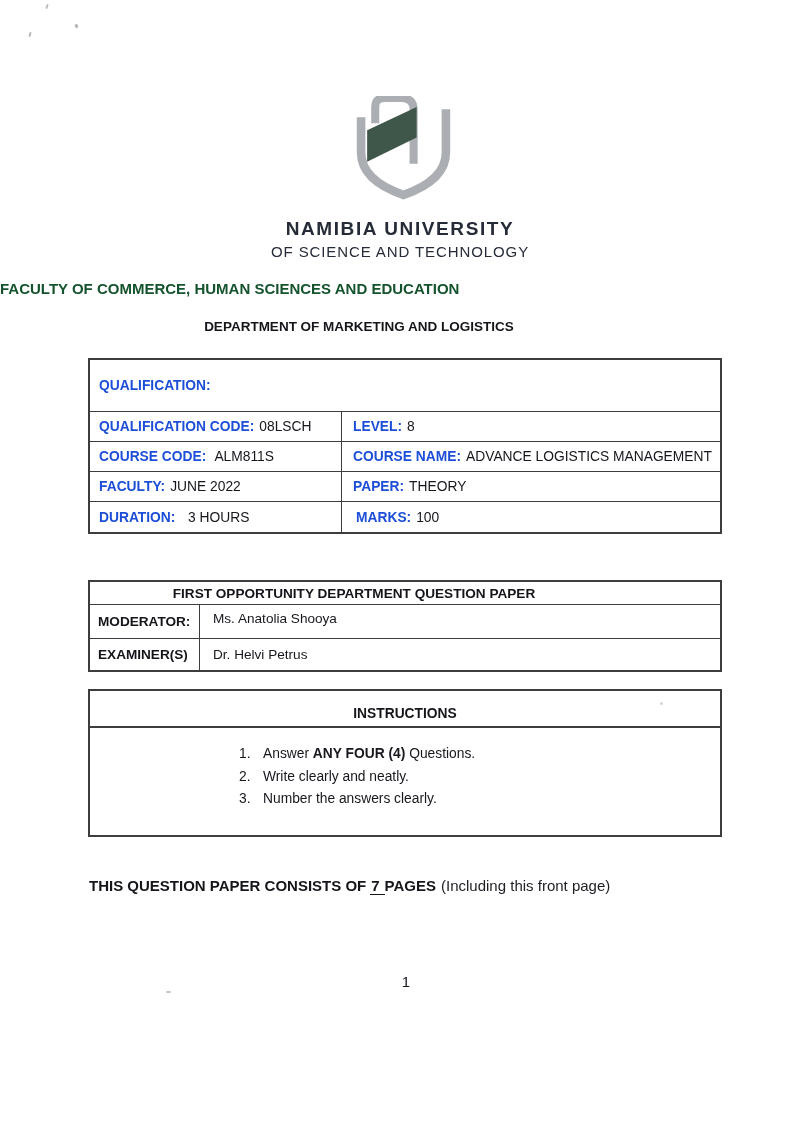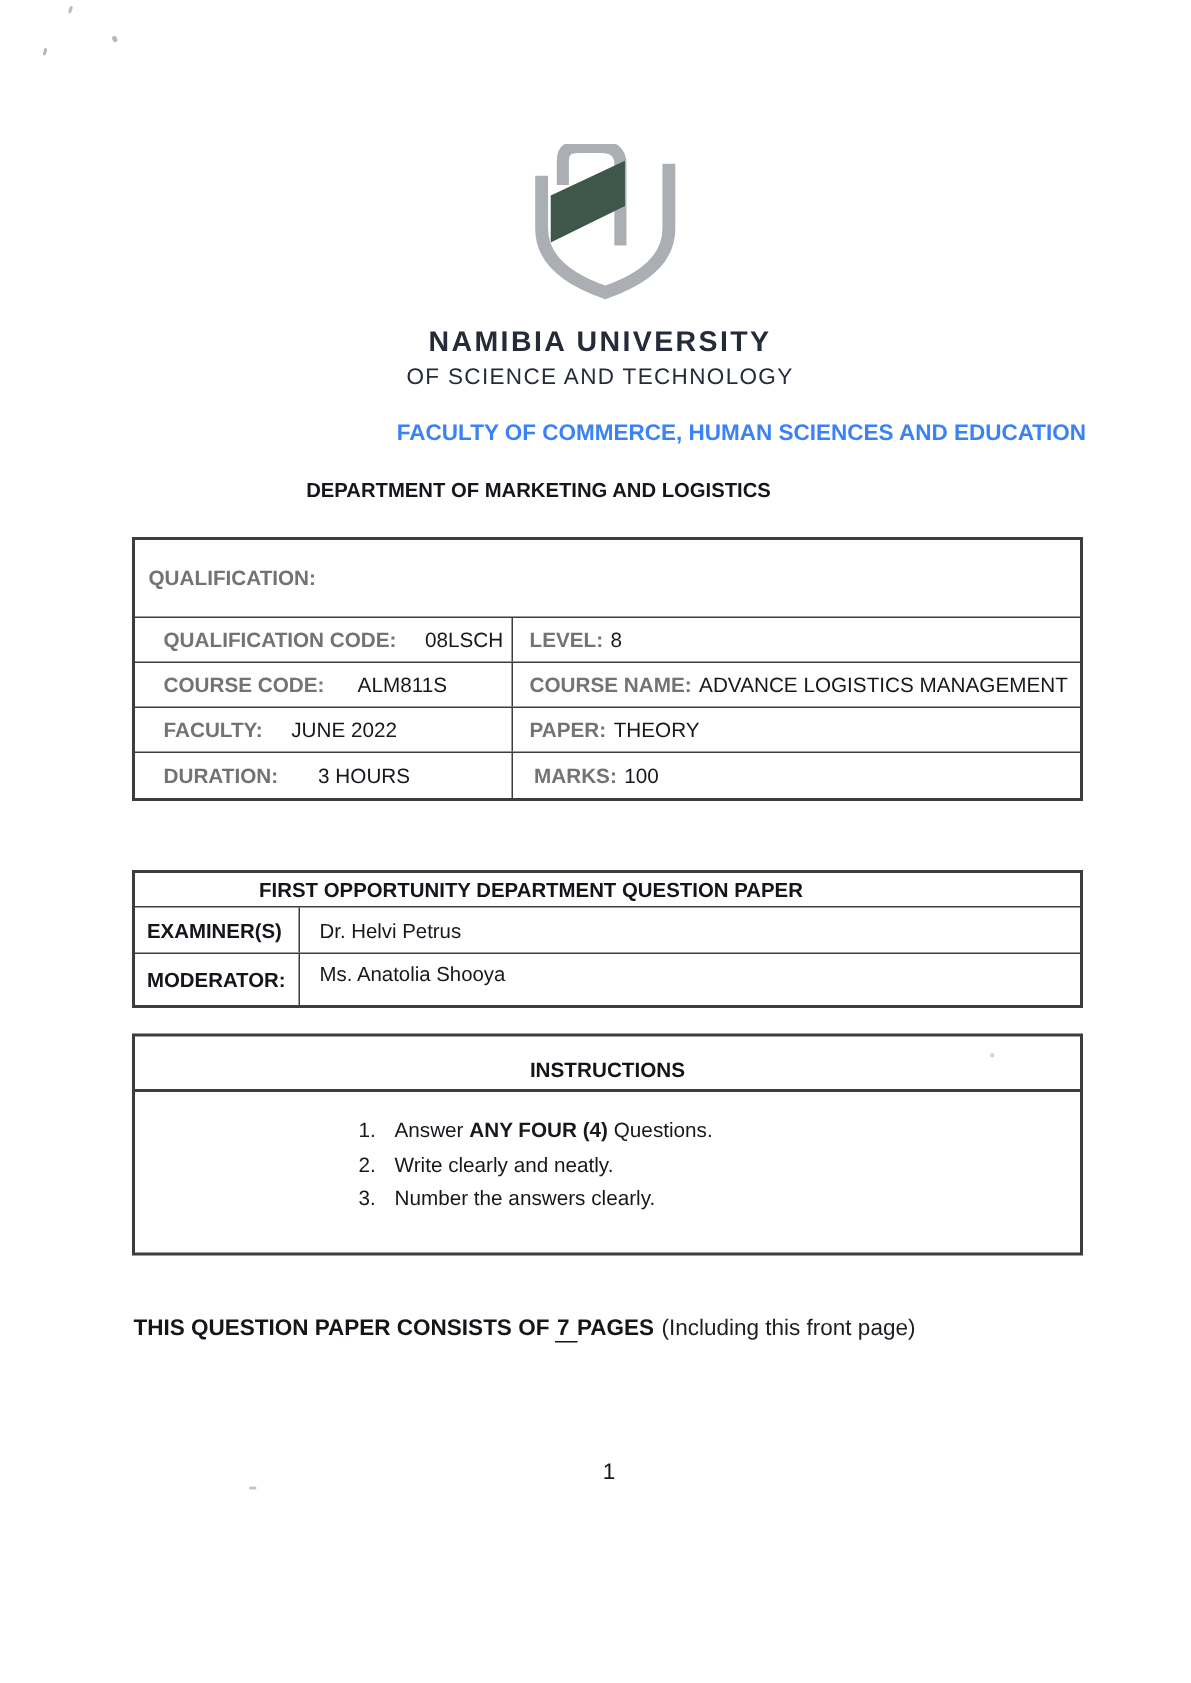--- a/index.html
+++ b/index.html
@@ -15,43 +15,43 @@
   .wordmark{
     position:absolute;left:0;top:218px;width:800px;text-align:center;
     font-weight:700;font-size:19px;letter-spacing:1.6px;color:#262b38;
   }
   .wordmark-sub{
     position:absolute;left:0;top:243px;width:800px;text-align:center;
     font-weight:400;font-size:15px;letter-spacing:0.9px;color:#2a2f3b;
   }
 
   .faculty{
-    position:absolute;left:0;top:280px;width:724px;text-align:right;
-    font-weight:700;font-size:15px;color:#3b82f6;
+    position:absolute;left:0;top:280px;width:724px;text-align:left;
+    font-weight:700;font-size:15px;color:#14532d;
   }
   .department{
     position:absolute;left:0;top:319px;width:718px;text-align:center;
     font-weight:700;font-size:13.5px;color:#15151b;
   }
 
   
   .course-table{
     position:absolute;left:88px;top:358px;width:634px;
     border:2px solid #3d3d40;box-sizing:border-box;font-size:13.8px;
   }
   .ct-row1{
     height:52px;display:flex;align-items:center;padding-left:9px;
     border-bottom:1.5px solid #3d3d40;box-sizing:border-box;
   }
   .ct-row{display:flex;height:30px;border-bottom:1.5px solid #3d3d40;box-sizing:border-box;}
   .ct-row:last-child{border-bottom:none;}
-  .ct-left{width:252px;display:flex;align-items:center;padding-left:19px;
-    border-right:1.5px solid #3d3d40;box-sizing:border-box;gap:14px;}
+  .ct-left{width:252px;display:flex;align-items:center;padding-left:9px;
+    border-right:1.5px solid #3d3d40;box-sizing:border-box;}
   .ct-right{flex:1;display:flex;align-items:center;padding-left:11px;}
-  .lbl{font-weight:700;color:#737373;white-space:pre;}
+  .lbl{font-weight:700;color:#1d4ed8;white-space:pre;}
   .val{margin-left:5px;white-space:pre;}
 
   
   .exam-table{
     position:absolute;left:88px;top:580px;width:634px;
     border:2px solid #3d3d40;box-sizing:border-box;font-size:13.6px;
   }
   .et-title{
     height:23px;display:flex;align-items:center;justify-content:center;
     padding-right:102px;font-weight:700;color:#14141a;
@@ -162,27 +162,27 @@
       </div>
       <div class="ct-right" style="padding-left:14px;">
         <span class="lbl">MARKS:</span>
         <span class="val">100</span>
       </div>
     </div>
   </div>
 
   <div class="exam-table">
     <div class="et-title">FIRST OPPORTUNITY DEPARTMENT QUESTION PAPER</div>
+    <div class="et-row et-r2">
+      <div class="et-label">MODERATOR:</div>
+      <div class="et-value">Ms. Anatolia Shooya</div>
+    </div>
     <div class="et-row et-r1">
       <div class="et-label">EXAMINER(S)</div>
       <div class="et-value">Dr. Helvi Petrus</div>
-    </div>
-    <div class="et-row et-r2">
-      <div class="et-label">MODERATOR:</div>
-      <div class="et-value">Ms. Anatolia Shooya</div>
     </div>
   </div>
 
   <div class="instructions">
     <div class="ins-title">INSTRUCTIONS</div>
     <div class="ins-list">
       <div class="ins-item">
         <span class="ins-num">1.</span>
         <span><span class="ins-pre">Answer </span><span class="ins-bold">ANY FOUR (4)</span><span class="ins-post"> Questions.</span></span>
       </div>

